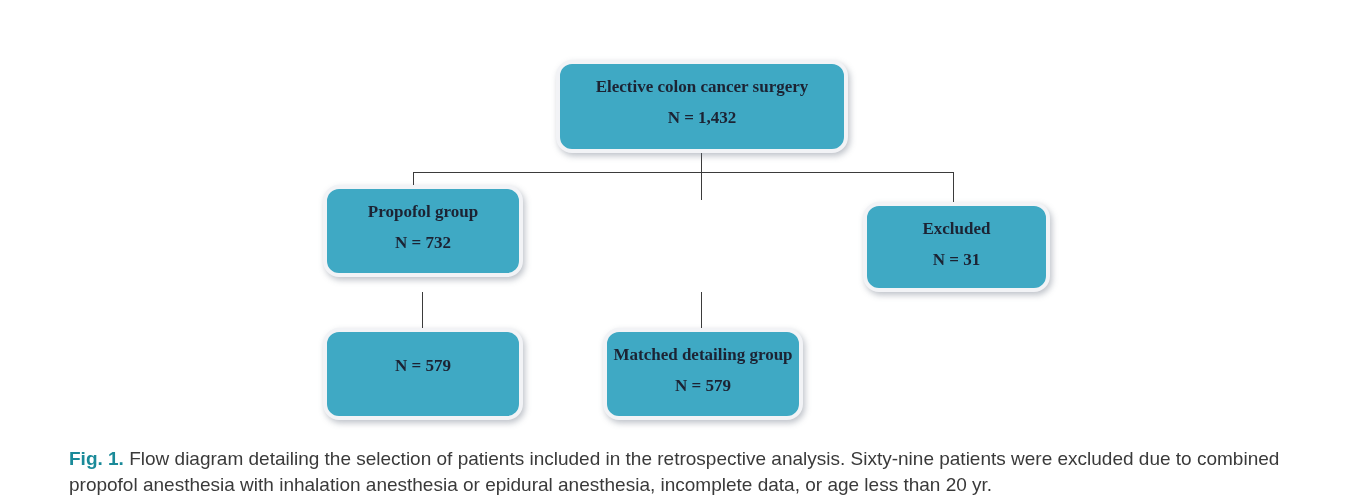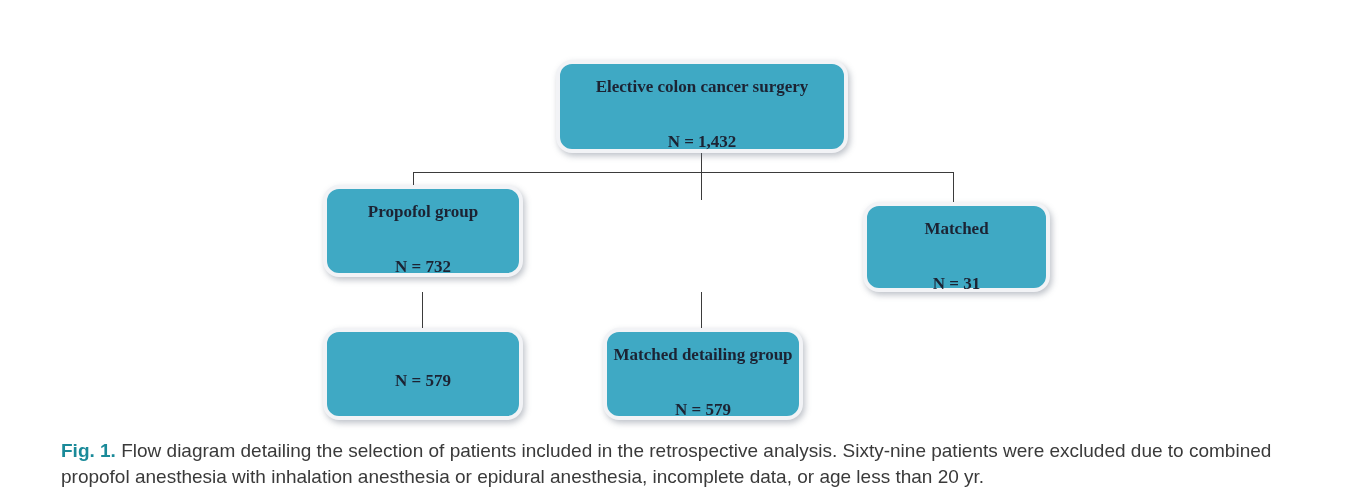--- a/index.html
+++ b/index.html
@@ -33,31 +33,30 @@
     display: flex;
     flex-direction: column;
     align-items: center;
     padding-top: 13px;
     font-family: "Liberation Serif", serif;
     font-weight: bold;
     color: #1c2333;
     font-size: 17px;
     line-height: 20px;
     text-align: center;
-    gap: 9px;
   }
   .node .node-n {
-    margin-top: 26px;
+    margin-top: 11px;
   }
   .caption {
     position: absolute;
     left: 57px;
     top: 434px;
     width: 1262px;
-    margin: 4px;
+    margin: 12px;
     font-size: 19px;
     line-height: 26px;
     color: #3a3a3a;
     text-align: left;
   }
   .caption .fig-label {
     color: #1a8a99;
     font-weight: bold;
   }
 </style>
@@ -78,21 +77,21 @@
     <div class="node-n">N = 1,432</div>
   </div>
 
   <div class="node" style="left:323px; top:185px; width:200px; height:92px;">
     <div class="node-label">Propofol group</div>
     <div class="node-n">N = 732</div>
   </div>
 
 
   <div class="node" style="left:863px; top:202px; width:187px; height:90px;">
-    <div class="node-label">Matched</div>
+    <div class="node-label">Excluded</div>
     <div class="node-n">N = 31</div>
   </div>
 
   <div class="node" style="left:323px; top:328px; width:200px; height:92px;">
     <div class="node-n">N = 579</div>
   </div>
 
   <div class="node" style="left:603px; top:328px; width:200px; height:92px;">
     <div class="node-label">Matched detailing group</div>
     <div class="node-n">N = 579</div>

